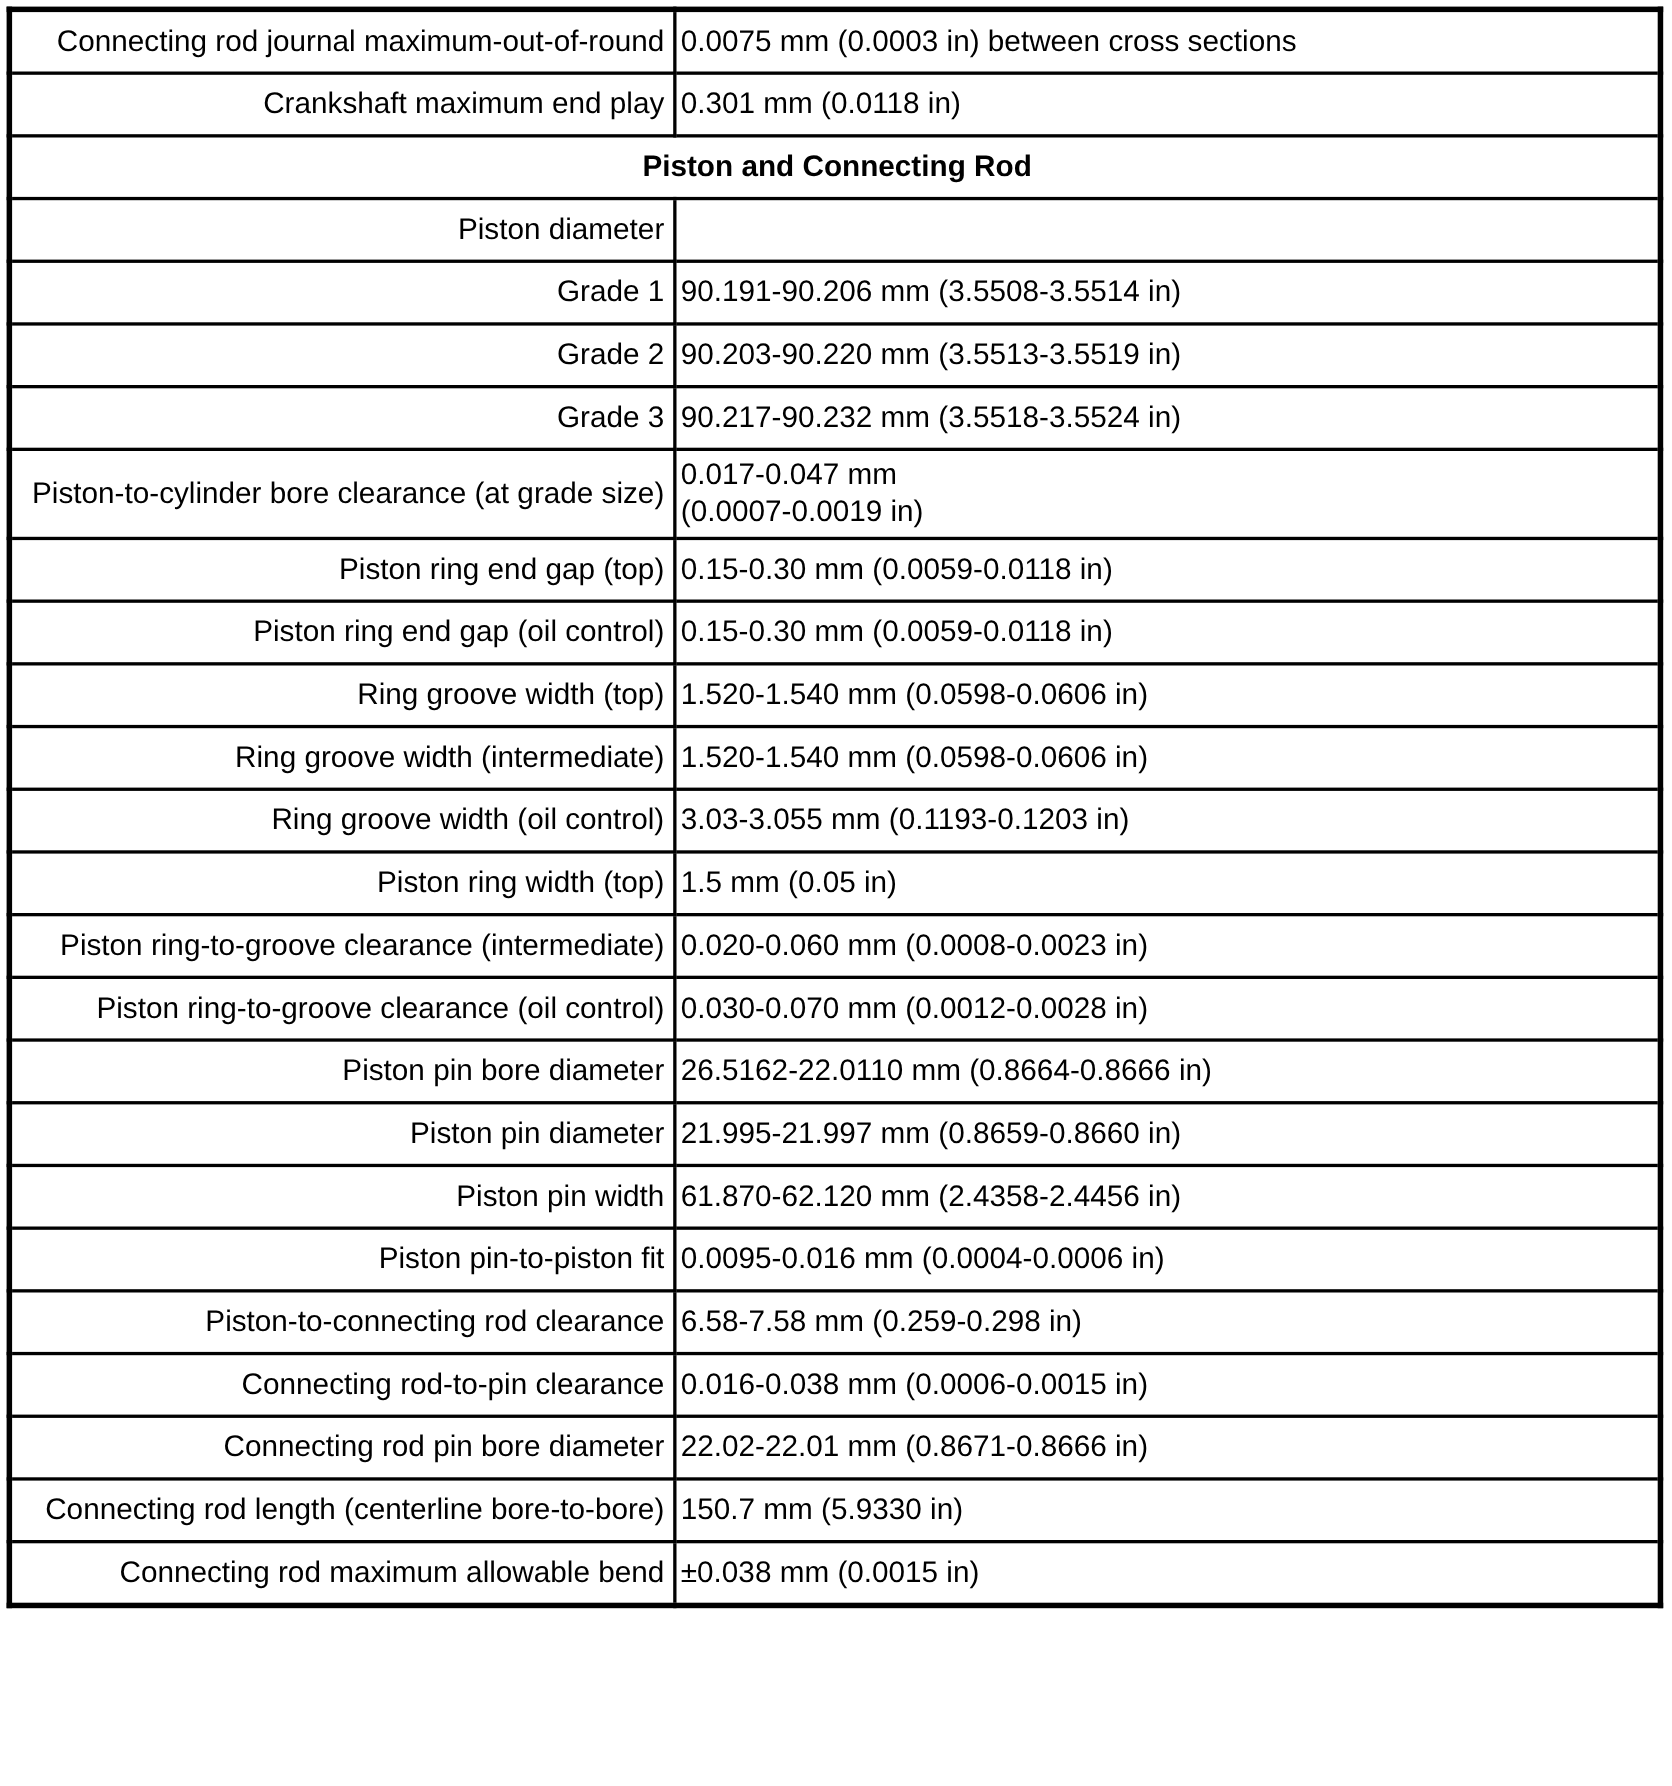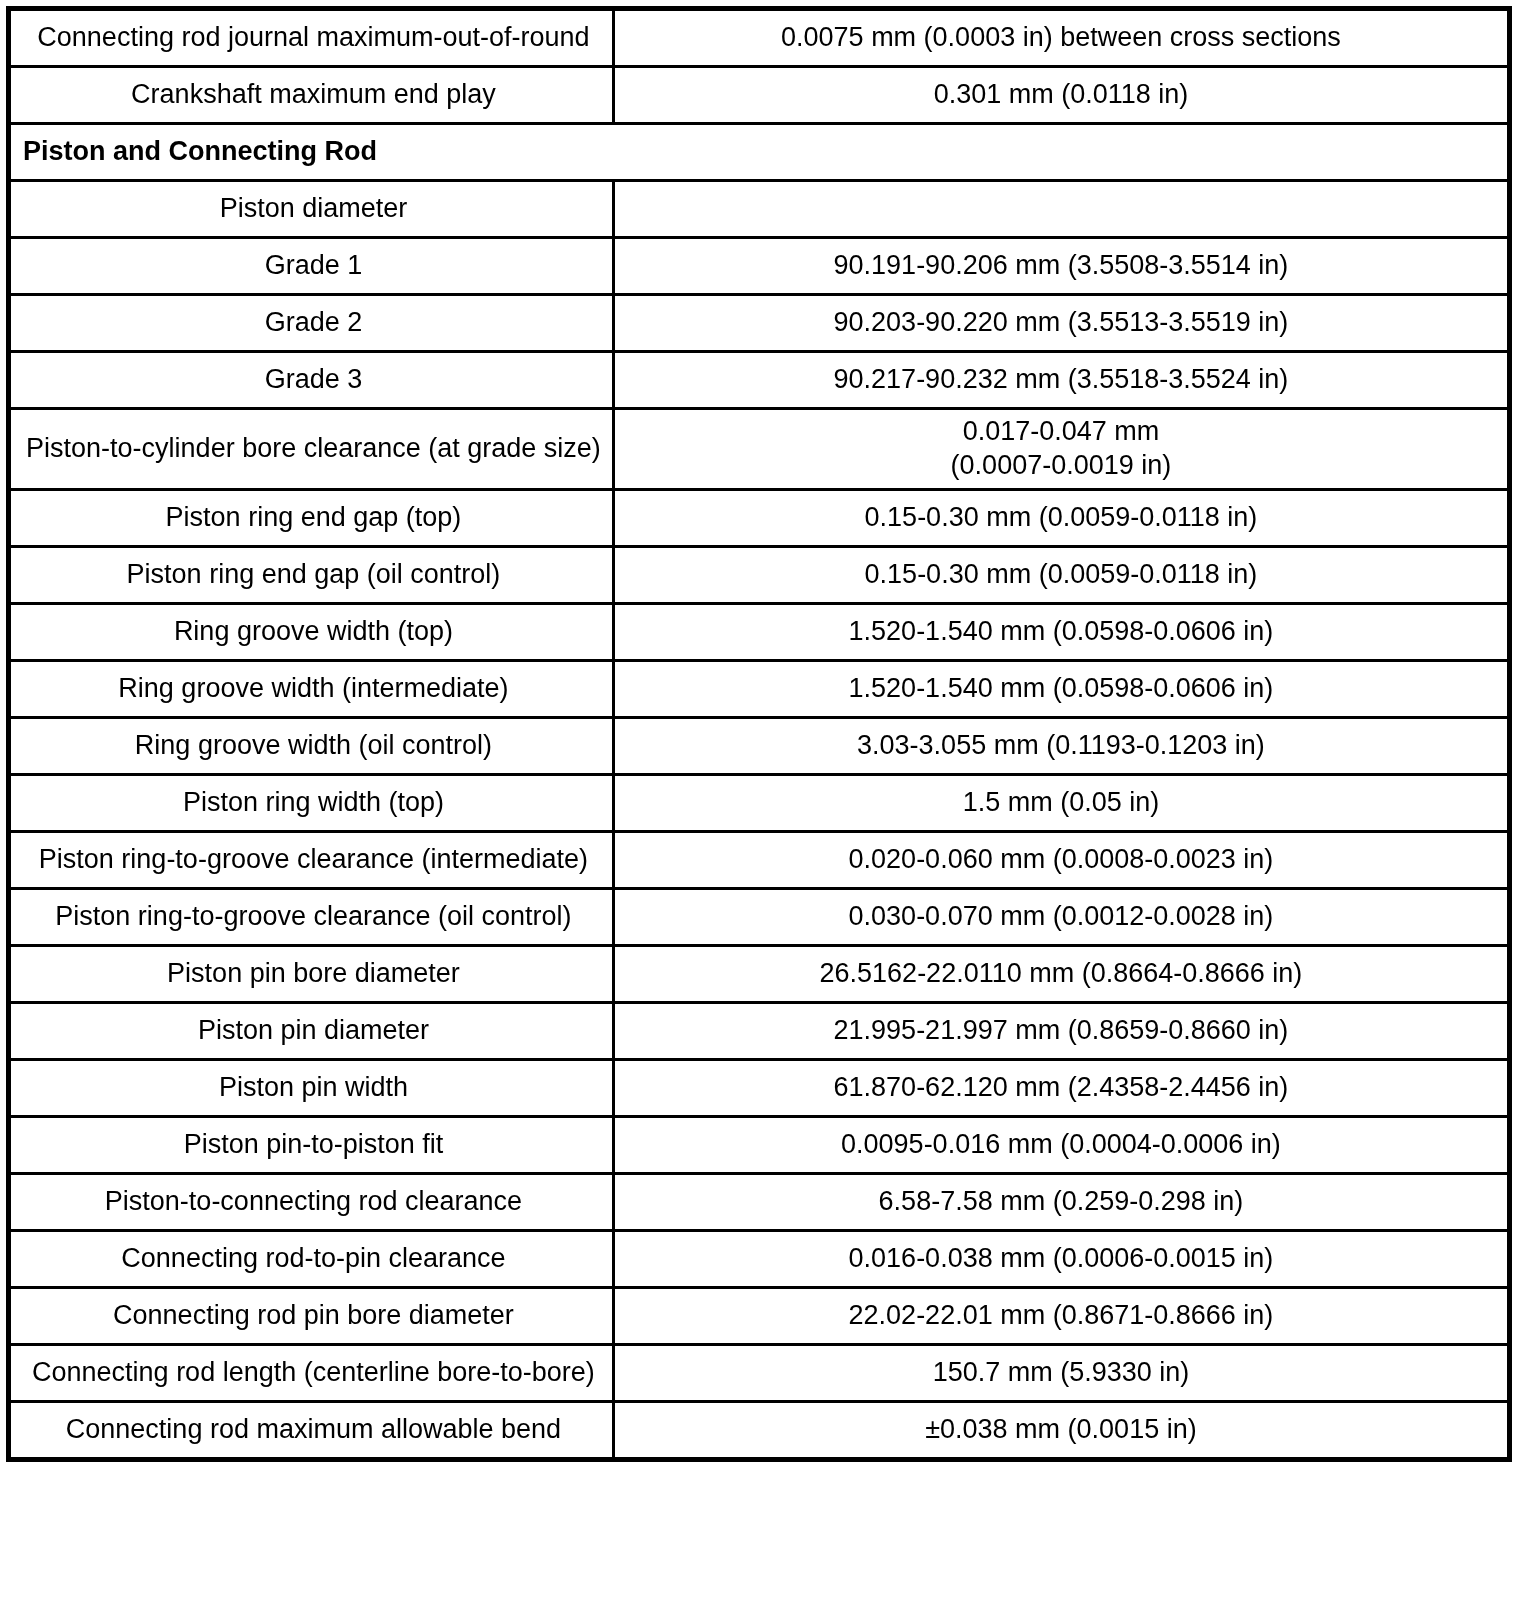--- a/index.html
+++ b/index.html
@@ -25,32 +25,32 @@
   col.c-label { width: 40.3%; }
   col.c-value { width: 59.7%; }
   td {
     border: 3px solid #000000;
     font-size: 27px;
     line-height: 1.25;
     vertical-align: middle;
     overflow: hidden;
   }
   td.label-cell {
-    text-align: center;
+    text-align: right;
     padding: 5px 8px 5px 12px;
     height: 44px;
   }
   td.value-cell {
-    text-align: center;
+    text-align: left;
     padding: 5px 4px;
     white-space: pre-line;
     height: 44px;
   }
   td.section-cell {
-    text-align: left;
+    text-align: center;
     font-weight: bold;
     padding: 5px 8px 5px 12px;
     height: 44px;
   }
 </style>
 </head>
 <body>
 
 <div class="page">
   <table class="spec-table">

